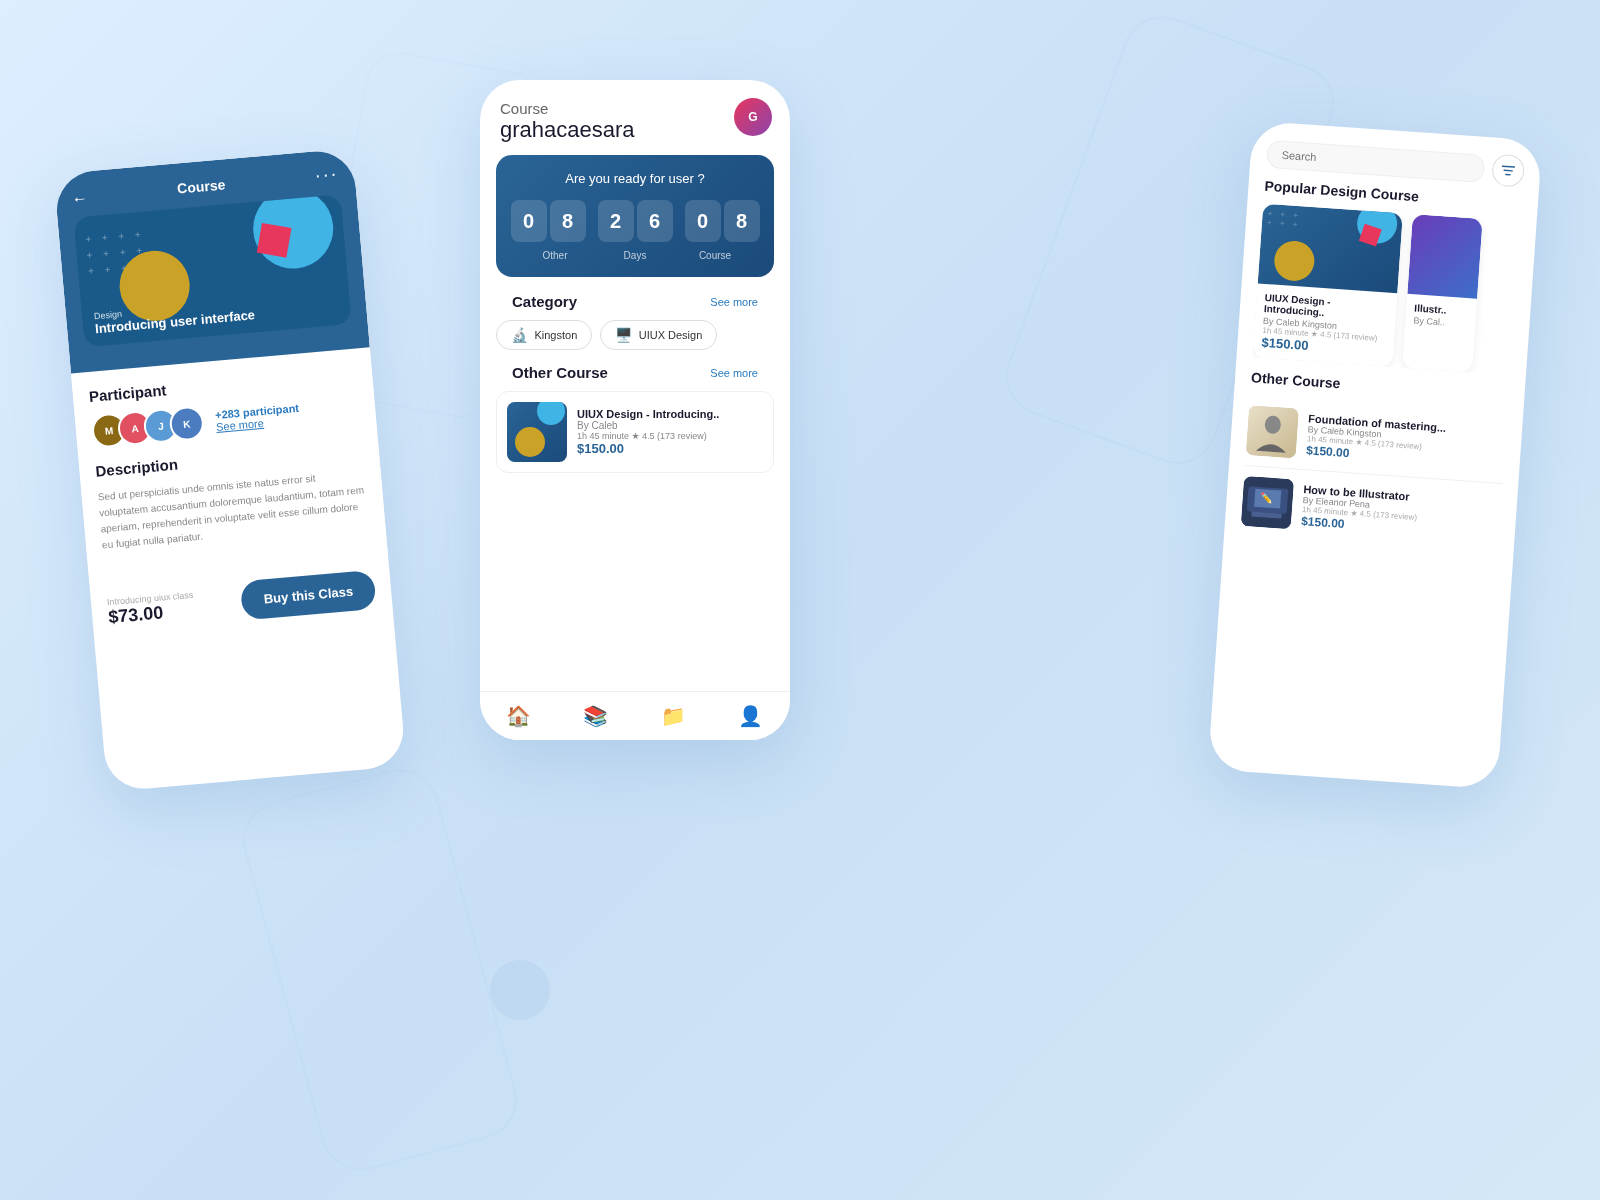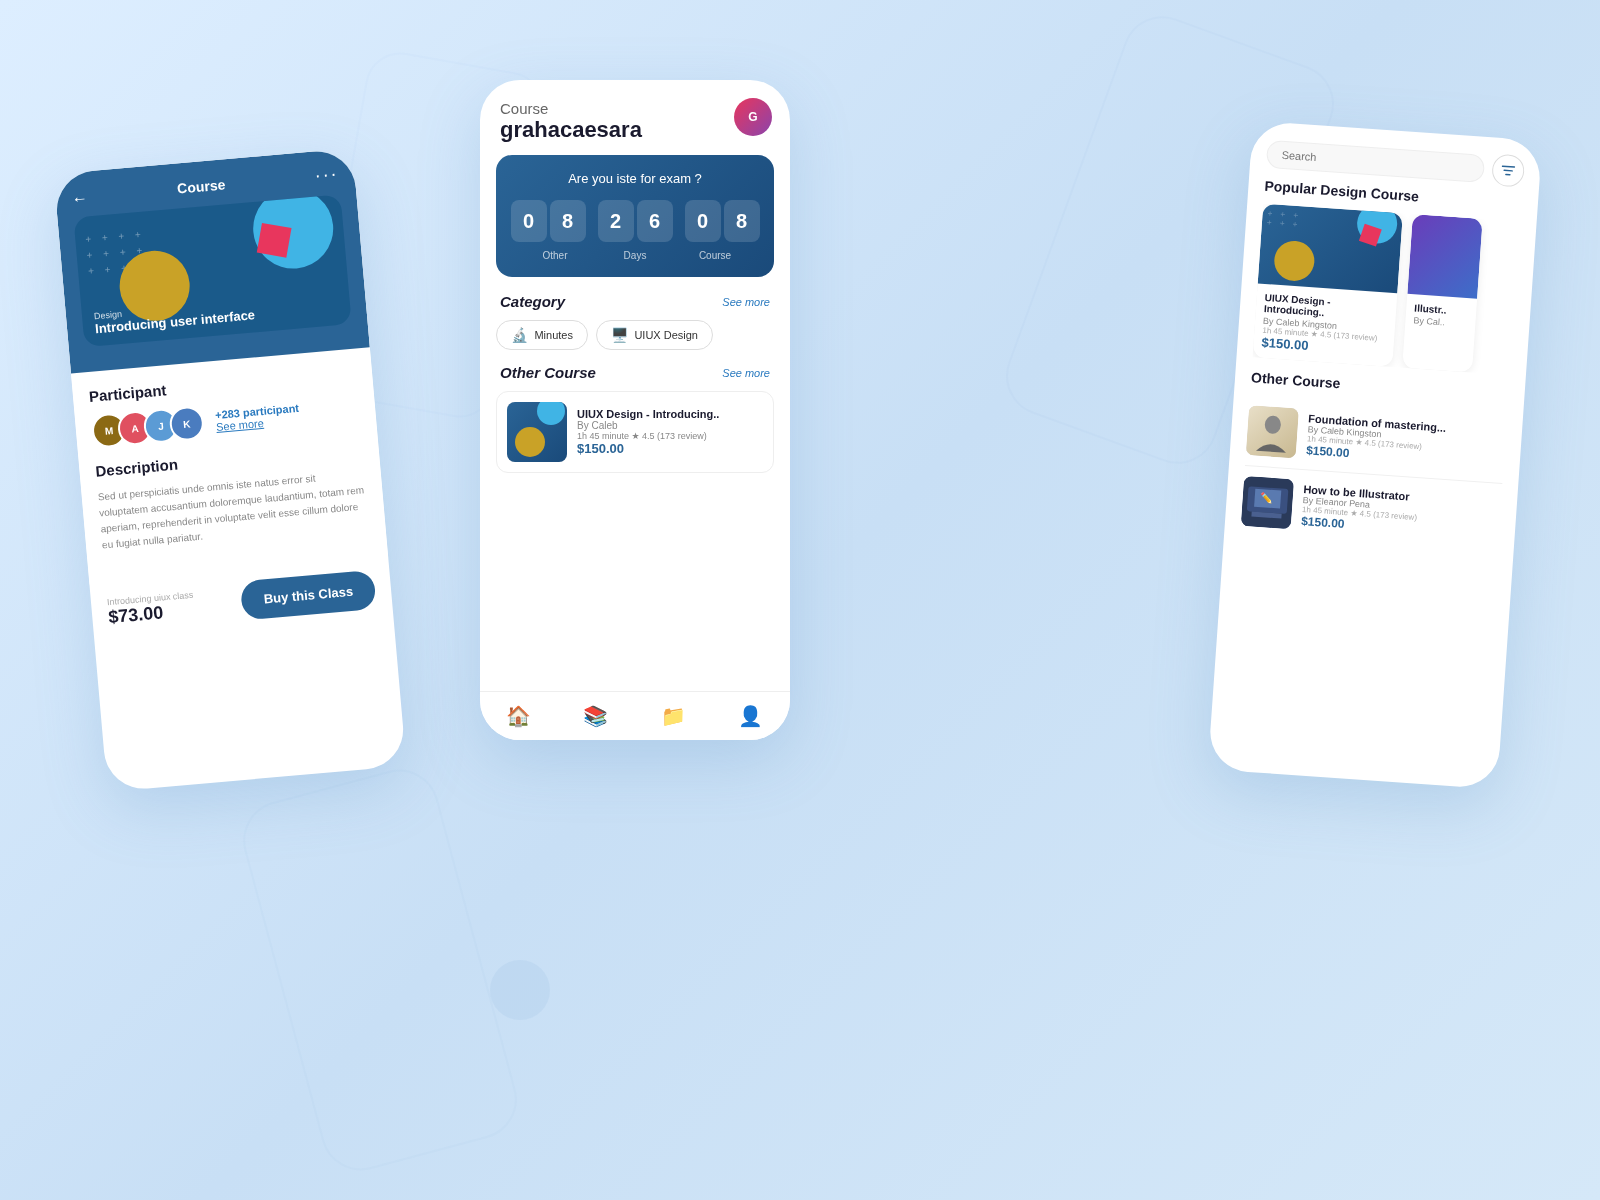--- a/index.html
+++ b/index.html
@@ -242,21 +242,21 @@
       padding: 20px 20px 12px;
     }
 
     .phone-center .hello-text {
       font-size: 15px;
       color: #666;
     }
 
     .phone-center .username {
       font-size: 22px;
-      font-weight: 700;
+      font-weight: 400;
       color: #1a1a2e;
     }
 
     .avatar-top-right {
       position: absolute;
       top: 18px;
       right: 18px;
       width: 38px;
       height: 38px;
       border-radius: 50%;
@@ -326,22 +326,21 @@
       color: rgba(255,255,255,0.7);
       font-size: 10px;
       width: 60px;
       text-align: center;
     }
 
     .section-header {
       display: flex;
       justify-content: space-between;
       align-items: center;
-      padding: 0 20px 10px;
-      font-style: italic;
+      padding: 0 32px 10px;
     }
 
     .see-more-blue {
       color: #2a7abf;
       font-size: 11px;
       cursor: pointer;
     }
 
     .category-row {
       display: flex;
@@ -732,21 +731,21 @@
 <div class="phone phone-center" style="position:absolute;">
 
   <div class="avatar-top-right">G</div>
 
   <div class="header">
     <div class="hello-text">Course</div>
     <div class="username">grahacaesara</div>
   </div>
 
   <div class="countdown-box">
-    <div class="countdown-question">Are you iste for exam ?</div>
+    <div class="countdown-question">Are you ready for user ?</div>
     <div class="countdown-digits">
       <div class="digit-group">
         <div class="digit-box">0</div>
         <div class="digit-box">8</div>
       </div>
       <div class="digit-separator"></div>
       <div class="digit-group">
         <div class="digit-box">2</div>
         <div class="digit-box">6</div>
       </div>
@@ -763,21 +762,21 @@
     </div>
   </div>
 
   <div class="section-header">
     <span class="section-title" style="margin-bottom:0;">Category</span>
     <span class="see-more-blue">See more</span>
   </div>
   <div class="category-row">
     <div class="category-chip">
       <span class="category-icon">🔬</span>
-      <span>Minutes</span>
+      <span>Kingston</span>
     </div>
     <div class="category-chip">
       <span class="category-icon">🖥️</span>
       <span>UIUX Design</span>
     </div>
   </div>
 
   <div class="section-header">
     <span class="section-title" style="margin-bottom:0;">Other Course</span>
     <span class="see-more-blue">See more</span>

